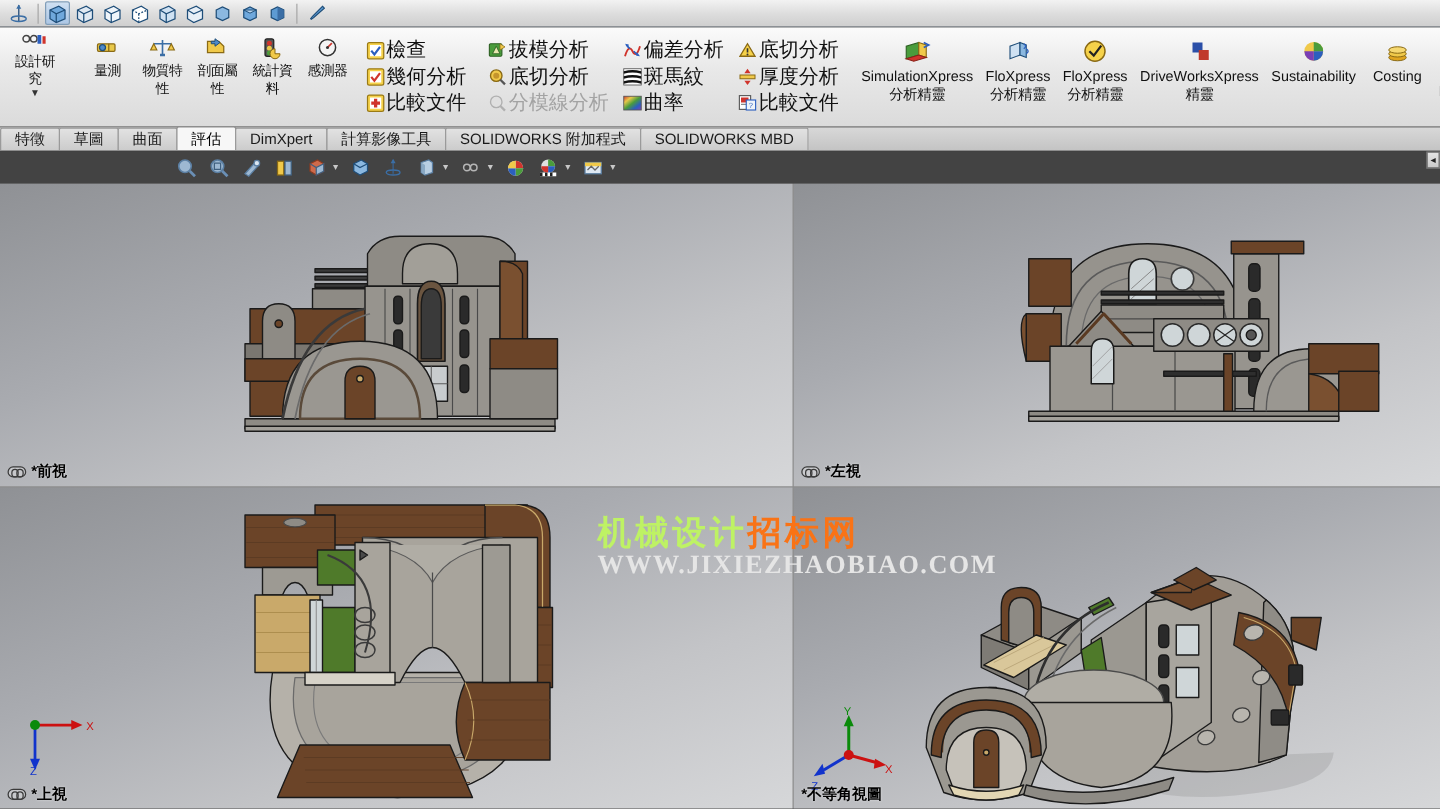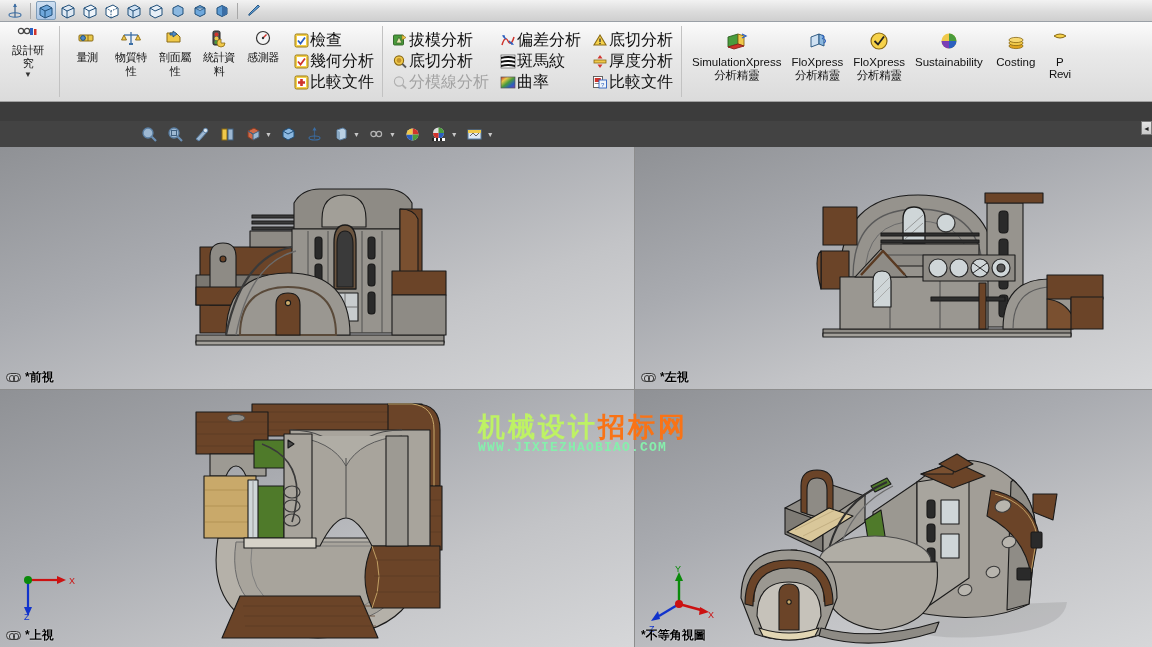--- a/index.html
+++ b/index.html
@@ -140,22 +140,22 @@
 
   
   .watermark {
     position:absolute; z-index:8; left:478px; top:292px;
     pointer-events:none; text-align:left; line-height:1;
   }
   .wm-cn { font-size:27px; font-weight:bold; letter-spacing:3px;
            font-family:"DejaVu Sans","Liberation Sans",sans-serif; }
   .wm-b { color:#bef264; }
   .wm-o { color:#f97316; }
-  .wm-url { font-size:13px; font-weight:bold; color:#86efac; letter-spacing:1.2px;
-            font-family:Liberation Mono, monospace; margin-top:1px; }
+  .wm-url { font-size:21px; font-weight:bold; color:#e5e5e5; letter-spacing:1.2px;
+            font-family:Liberation Serif, serif; margin-top:1px; }
 
   
   .edge-btn {
     position:absolute; right:0; top:0; width:11px; height:14px;
     background:linear-gradient(#e4e4e4,#c9c9c9); border:1px solid #7a7a7a;
     font-size:7px; color:#222; display:flex; align-items:center; justify-content:center;
     z-index: 20;
   }
   .model { position:absolute; }
 </style>
@@ -494,20 +494,30 @@
             <circle cx="13" cy="10" r="8" fill="#f6d24a" stroke="#8a6a14" stroke-width="1.2"></circle>
             <path d="M8.5 10 L12 13.5 L18 5.5" fill="none" stroke="#222" stroke-width="1.8"></path>
           </svg>
         </span>
         <span class="l1">FloXpress</span>
         <span class="l2">分析精靈</span>
       </div>
       <div class="xp-cmd">
         <span class="ico">
           <svg width="26" height="22" viewBox="0 0 26 22">
+            <rect x="7" y="3" width="8" height="8" fill="#2b4fa8"></rect>
+            <rect x="12" y="9" width="8" height="8" fill="#c0392b"></rect>
+          </svg>
+        </span>
+        <span class="l1">DriveWorksXpress</span>
+        <span class="l2">精靈</span>
+      </div>
+      <div class="xp-cmd">
+        <span class="ico">
+          <svg width="26" height="22" viewBox="0 0 26 22">
             <circle cx="13" cy="10" r="7.5" fill="#f0c94a"></circle>
             <path d="M13 2.5 a7.5 7.5 0 0 1 7.5 7.5 L13 10 Z" fill="#4a9c3c"></path>
             <path d="M13 10 L20.5 10 a7.5 7.5 0 0 1 -7.5 7.5 Z" fill="#2b5fbf"></path>
             <path d="M13 10 L13 17.5 a7.5 7.5 0 0 1 -7.5 -7.5 Z" fill="#7a3fb5"></path>
           </svg>
         </span>
         <span class="l1">Sustainability</span>
         <span class="l2"></span>
       </div>
       <div class="xp-cmd">
@@ -526,20 +536,30 @@
           <svg width="20" height="22" viewBox="0 0 20 22">
             <path d="M4 5 q6 -4 12 0 q-6 4 -12 0z" fill="#f6d24a" stroke="#8a6a14" stroke-width="1"></path>
           </svg>
         </span>
         <span class="l1">P</span>
         <span class="l2">Revi</span>
       </div>
     </div>
   </div>
 
+  <div class="tabs">
+    <div class="tab">特徵</div>
+    <div class="tab">草圖</div>
+    <div class="tab">曲面</div>
+    <div class="tab active">評估</div>
+    <div class="tab">DimXpert</div>
+    <div class="tab">計算影像工具</div>
+    <div class="tab">SOLIDWORKS 附加程式</div>
+    <div class="tab">SOLIDWORKS MBD</div>
+  </div>
 
   <div class="stage">
 
     <div class="edge-btn">◄</div>
 
     <div class="viewtoolbar">
       <span class="vt-ico">
         <svg width="17" height="17" viewBox="0 0 17 17">
           <circle cx="7" cy="7" r="5" fill="#9db8d2" stroke="#5b7fa3" stroke-width="1.3"></circle>
           <line x1="10.8" y1="10.8" x2="15" y2="15" stroke="#6a8fb5" stroke-width="2.2"></line>

